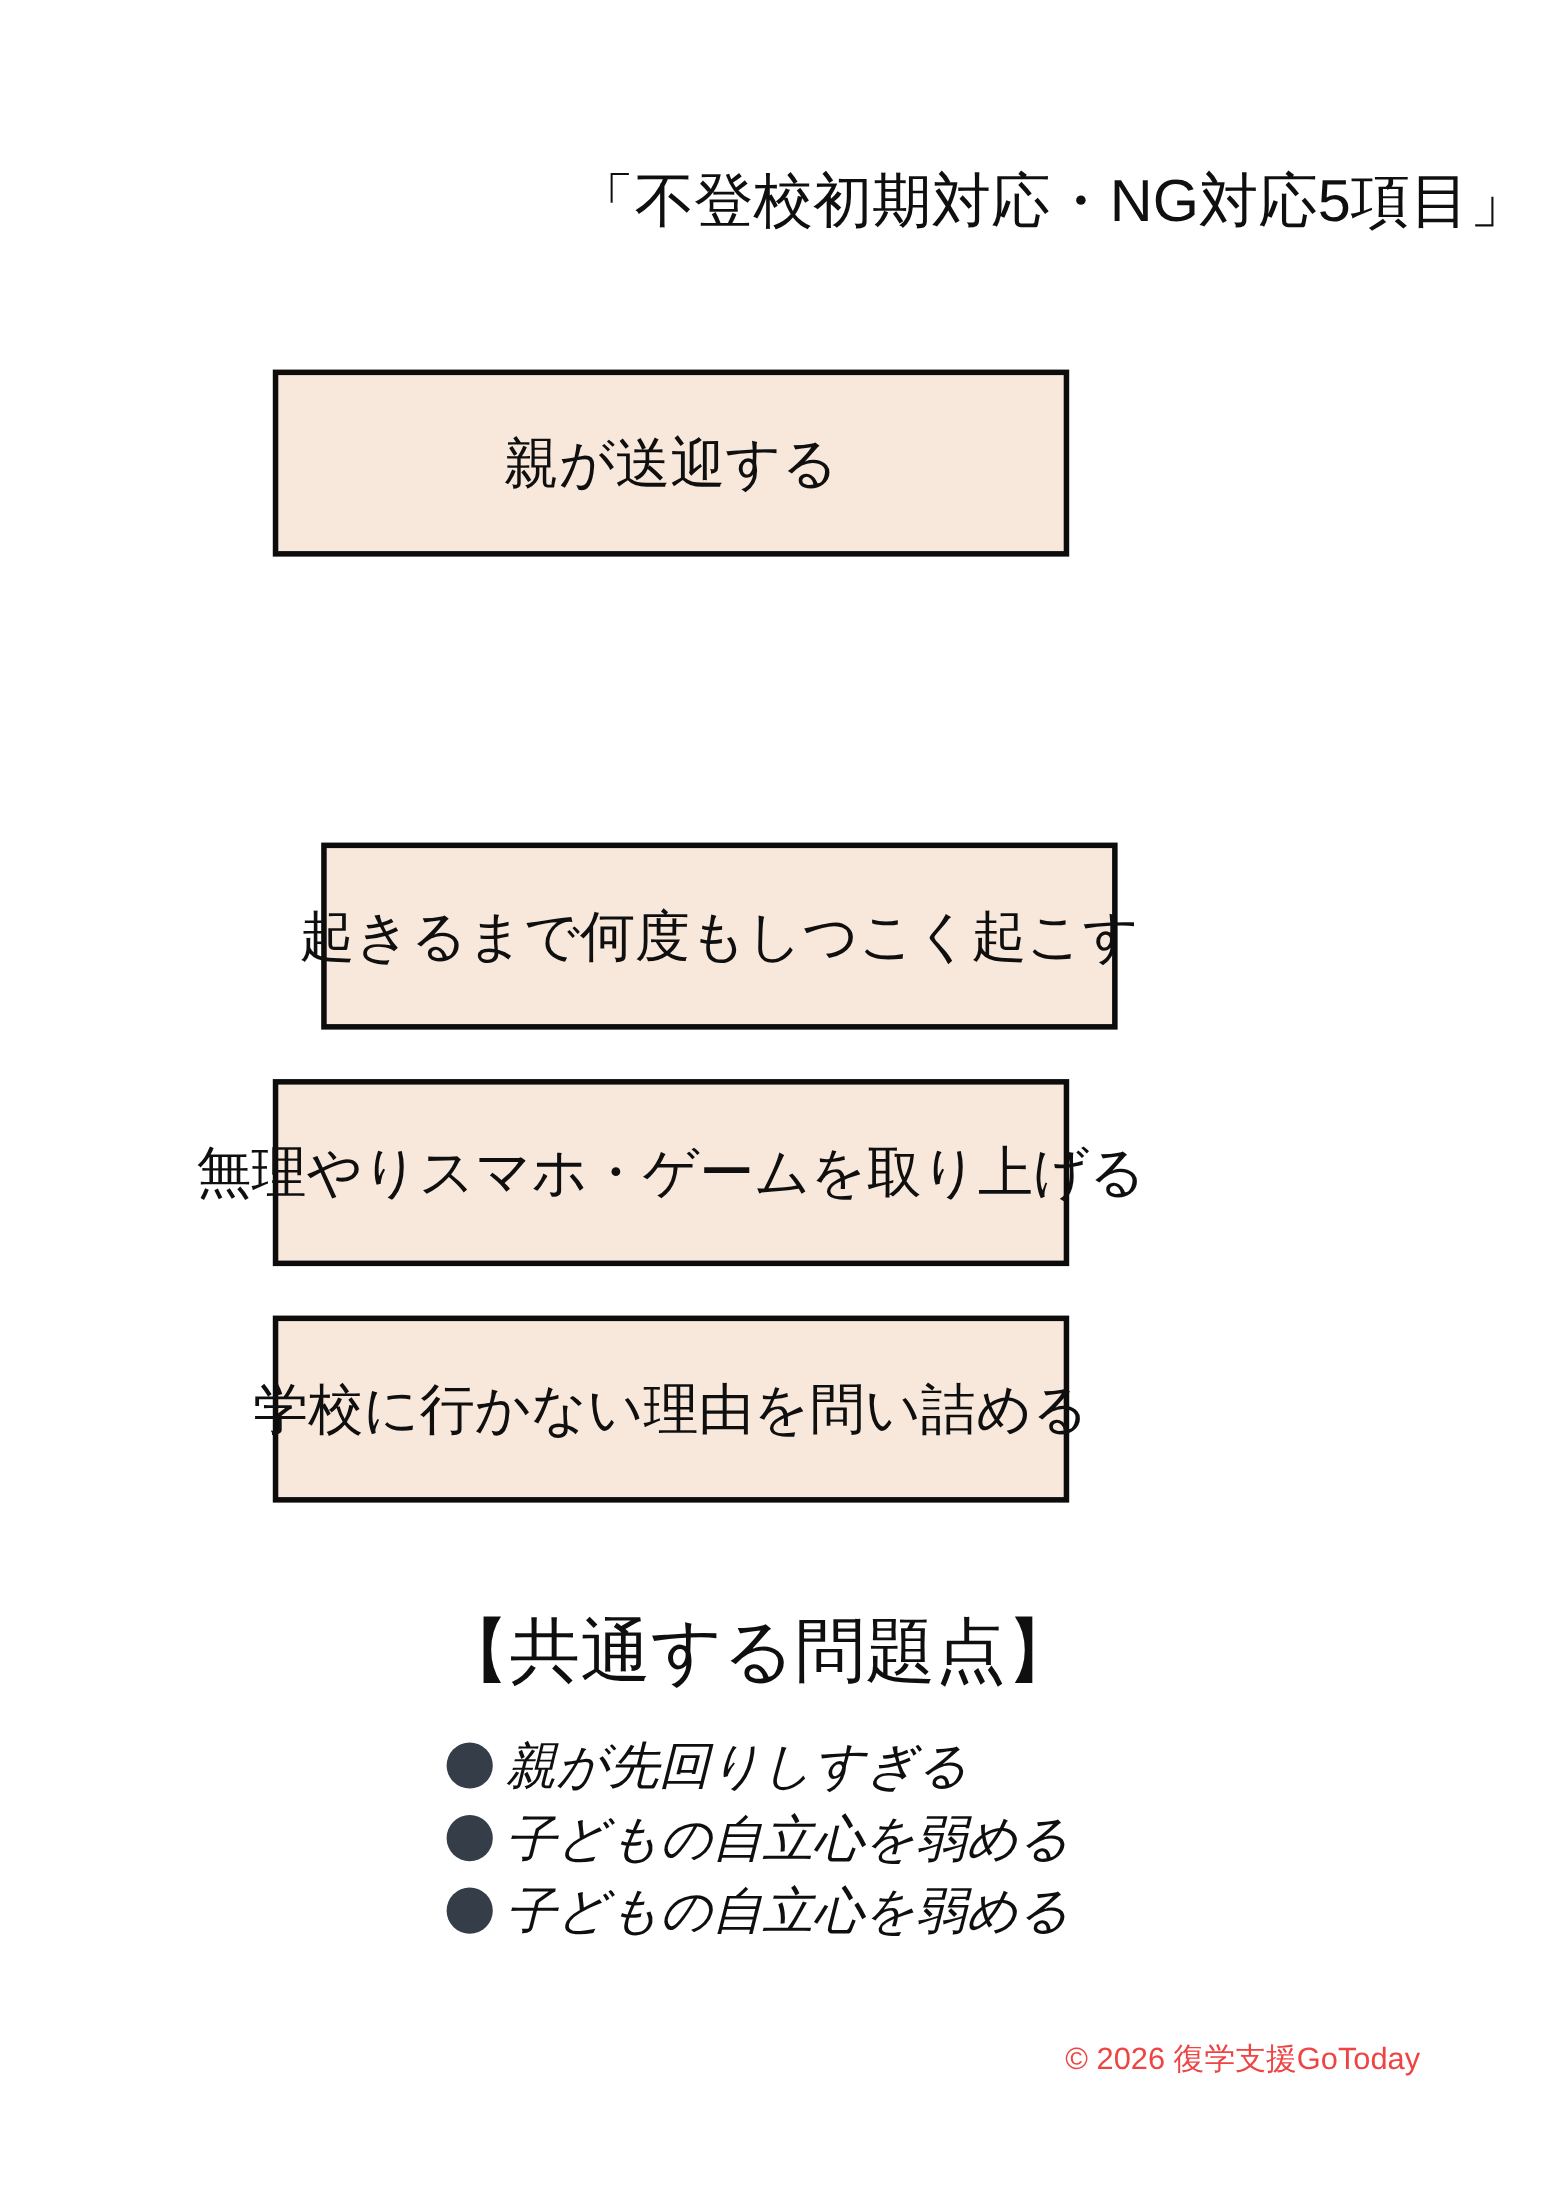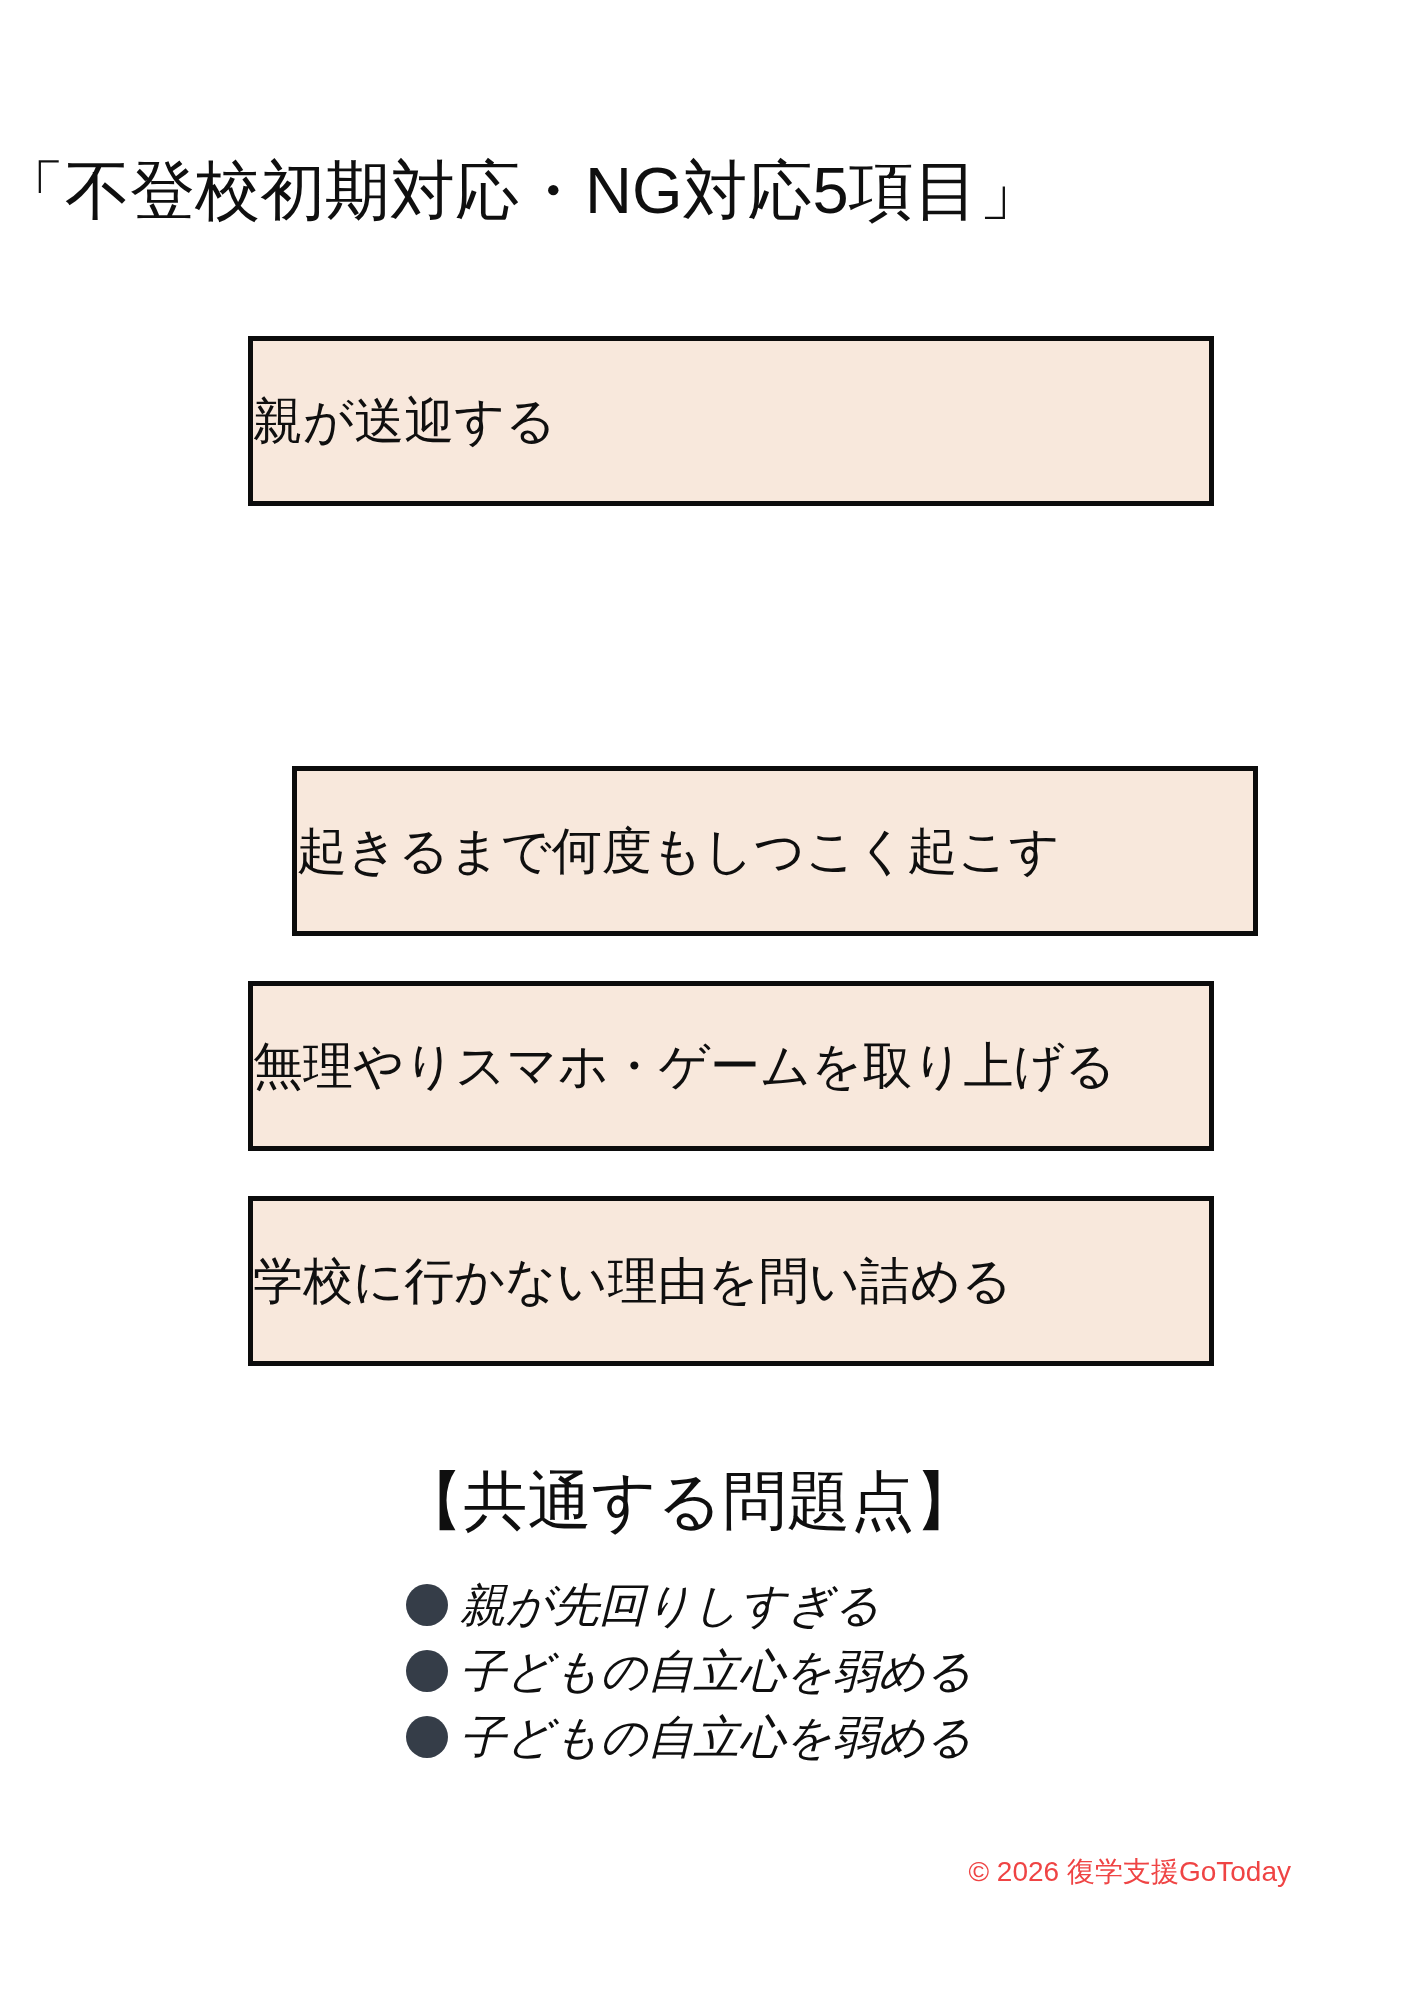--- a/index.html
+++ b/index.html
@@ -20,36 +20,37 @@
     width:1414px;
     height:2000px;
     background:var(--background);
     overflow:hidden;
   }
   .title{
     position:absolute;
     top:147px;
     left:0;
     width:1390px;      
-    text-align:left;
-    font-size:65px;
+    text-align:right;
+    font-size:54px;
     font-weight:400;
     letter-spacing:0;
     color:var(--text);
     white-space:nowrap;
   }
   .ng-box{
     position:absolute;
     left:248px;
-    width:966px;
+    width:724px;
     height:170px;
     background:var(--box-fill);
     border:5px solid var(--box-border);
     display:flex;
     align-items:center;
+    justify-content:center;
   }
   .ng-box.b1{top:336px;}
   .ng-box.b2{top:551px;}
   .ng-box.b3{top:766px;margin-left:44px;}
   .ng-box.b4{top:981px;}
   .ng-box.b5{top:1196px;}
   .ng-box .label{
     font-size:50px;
     line-height:1;
     color:var(--text);

